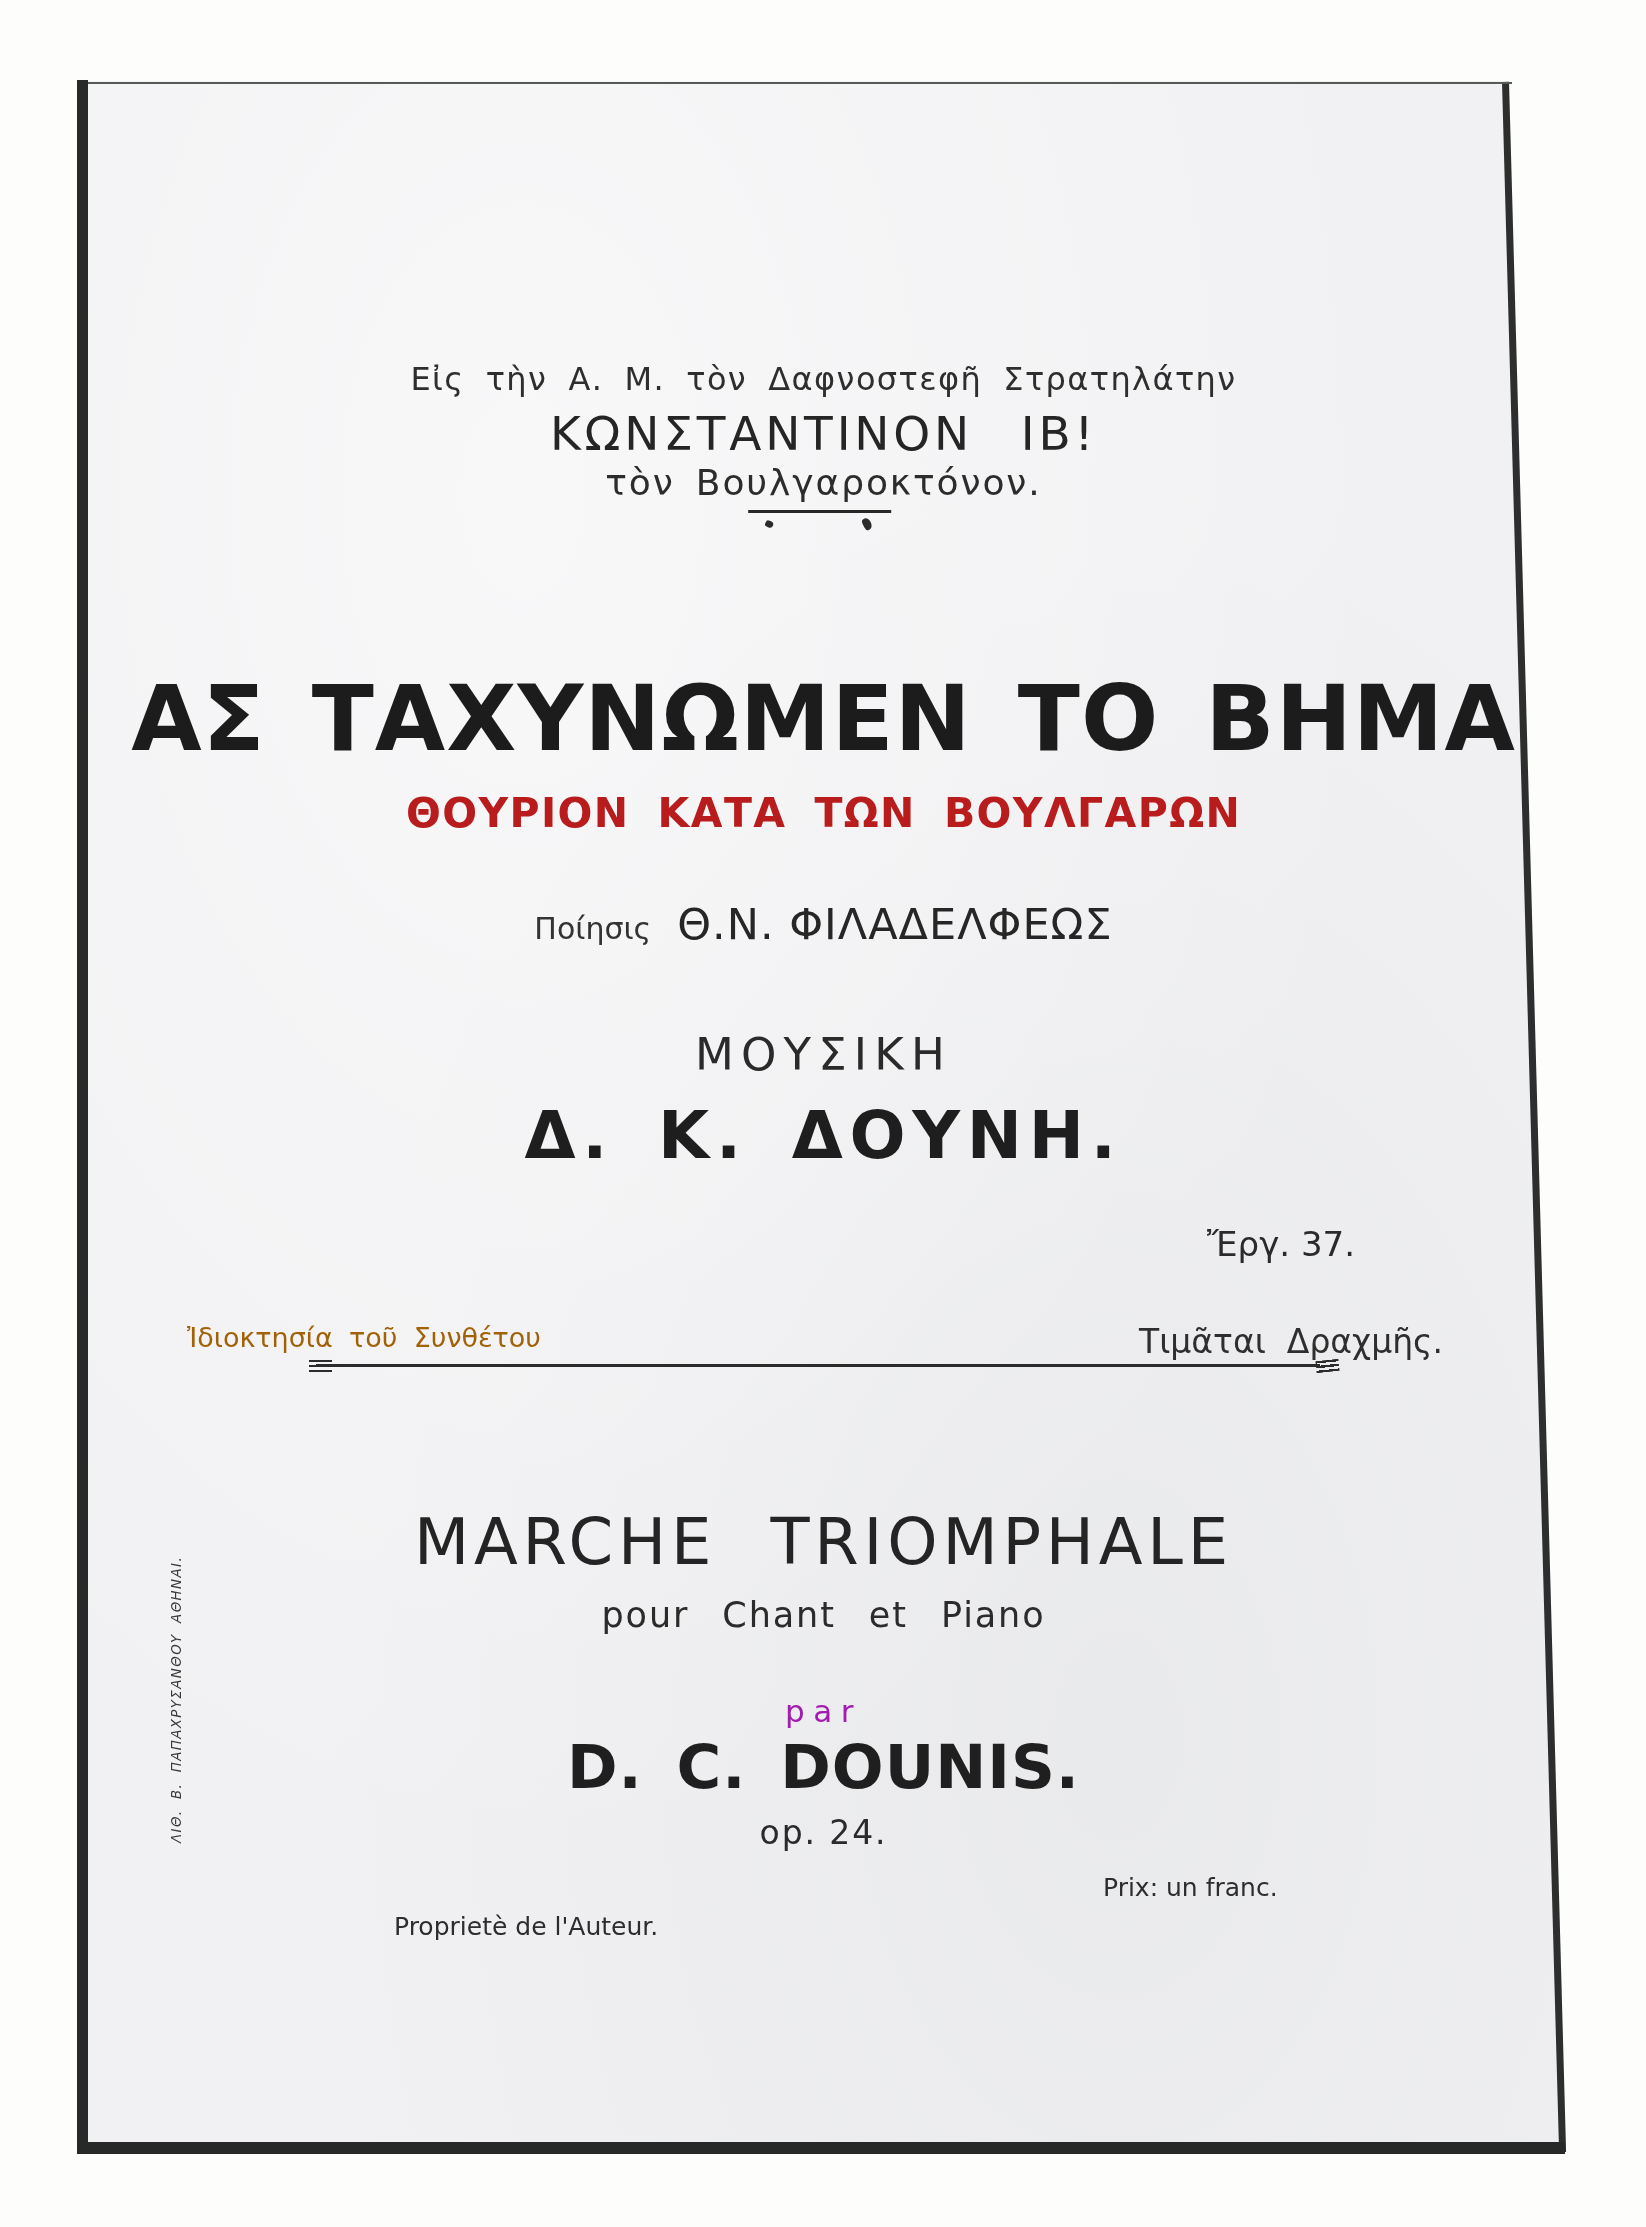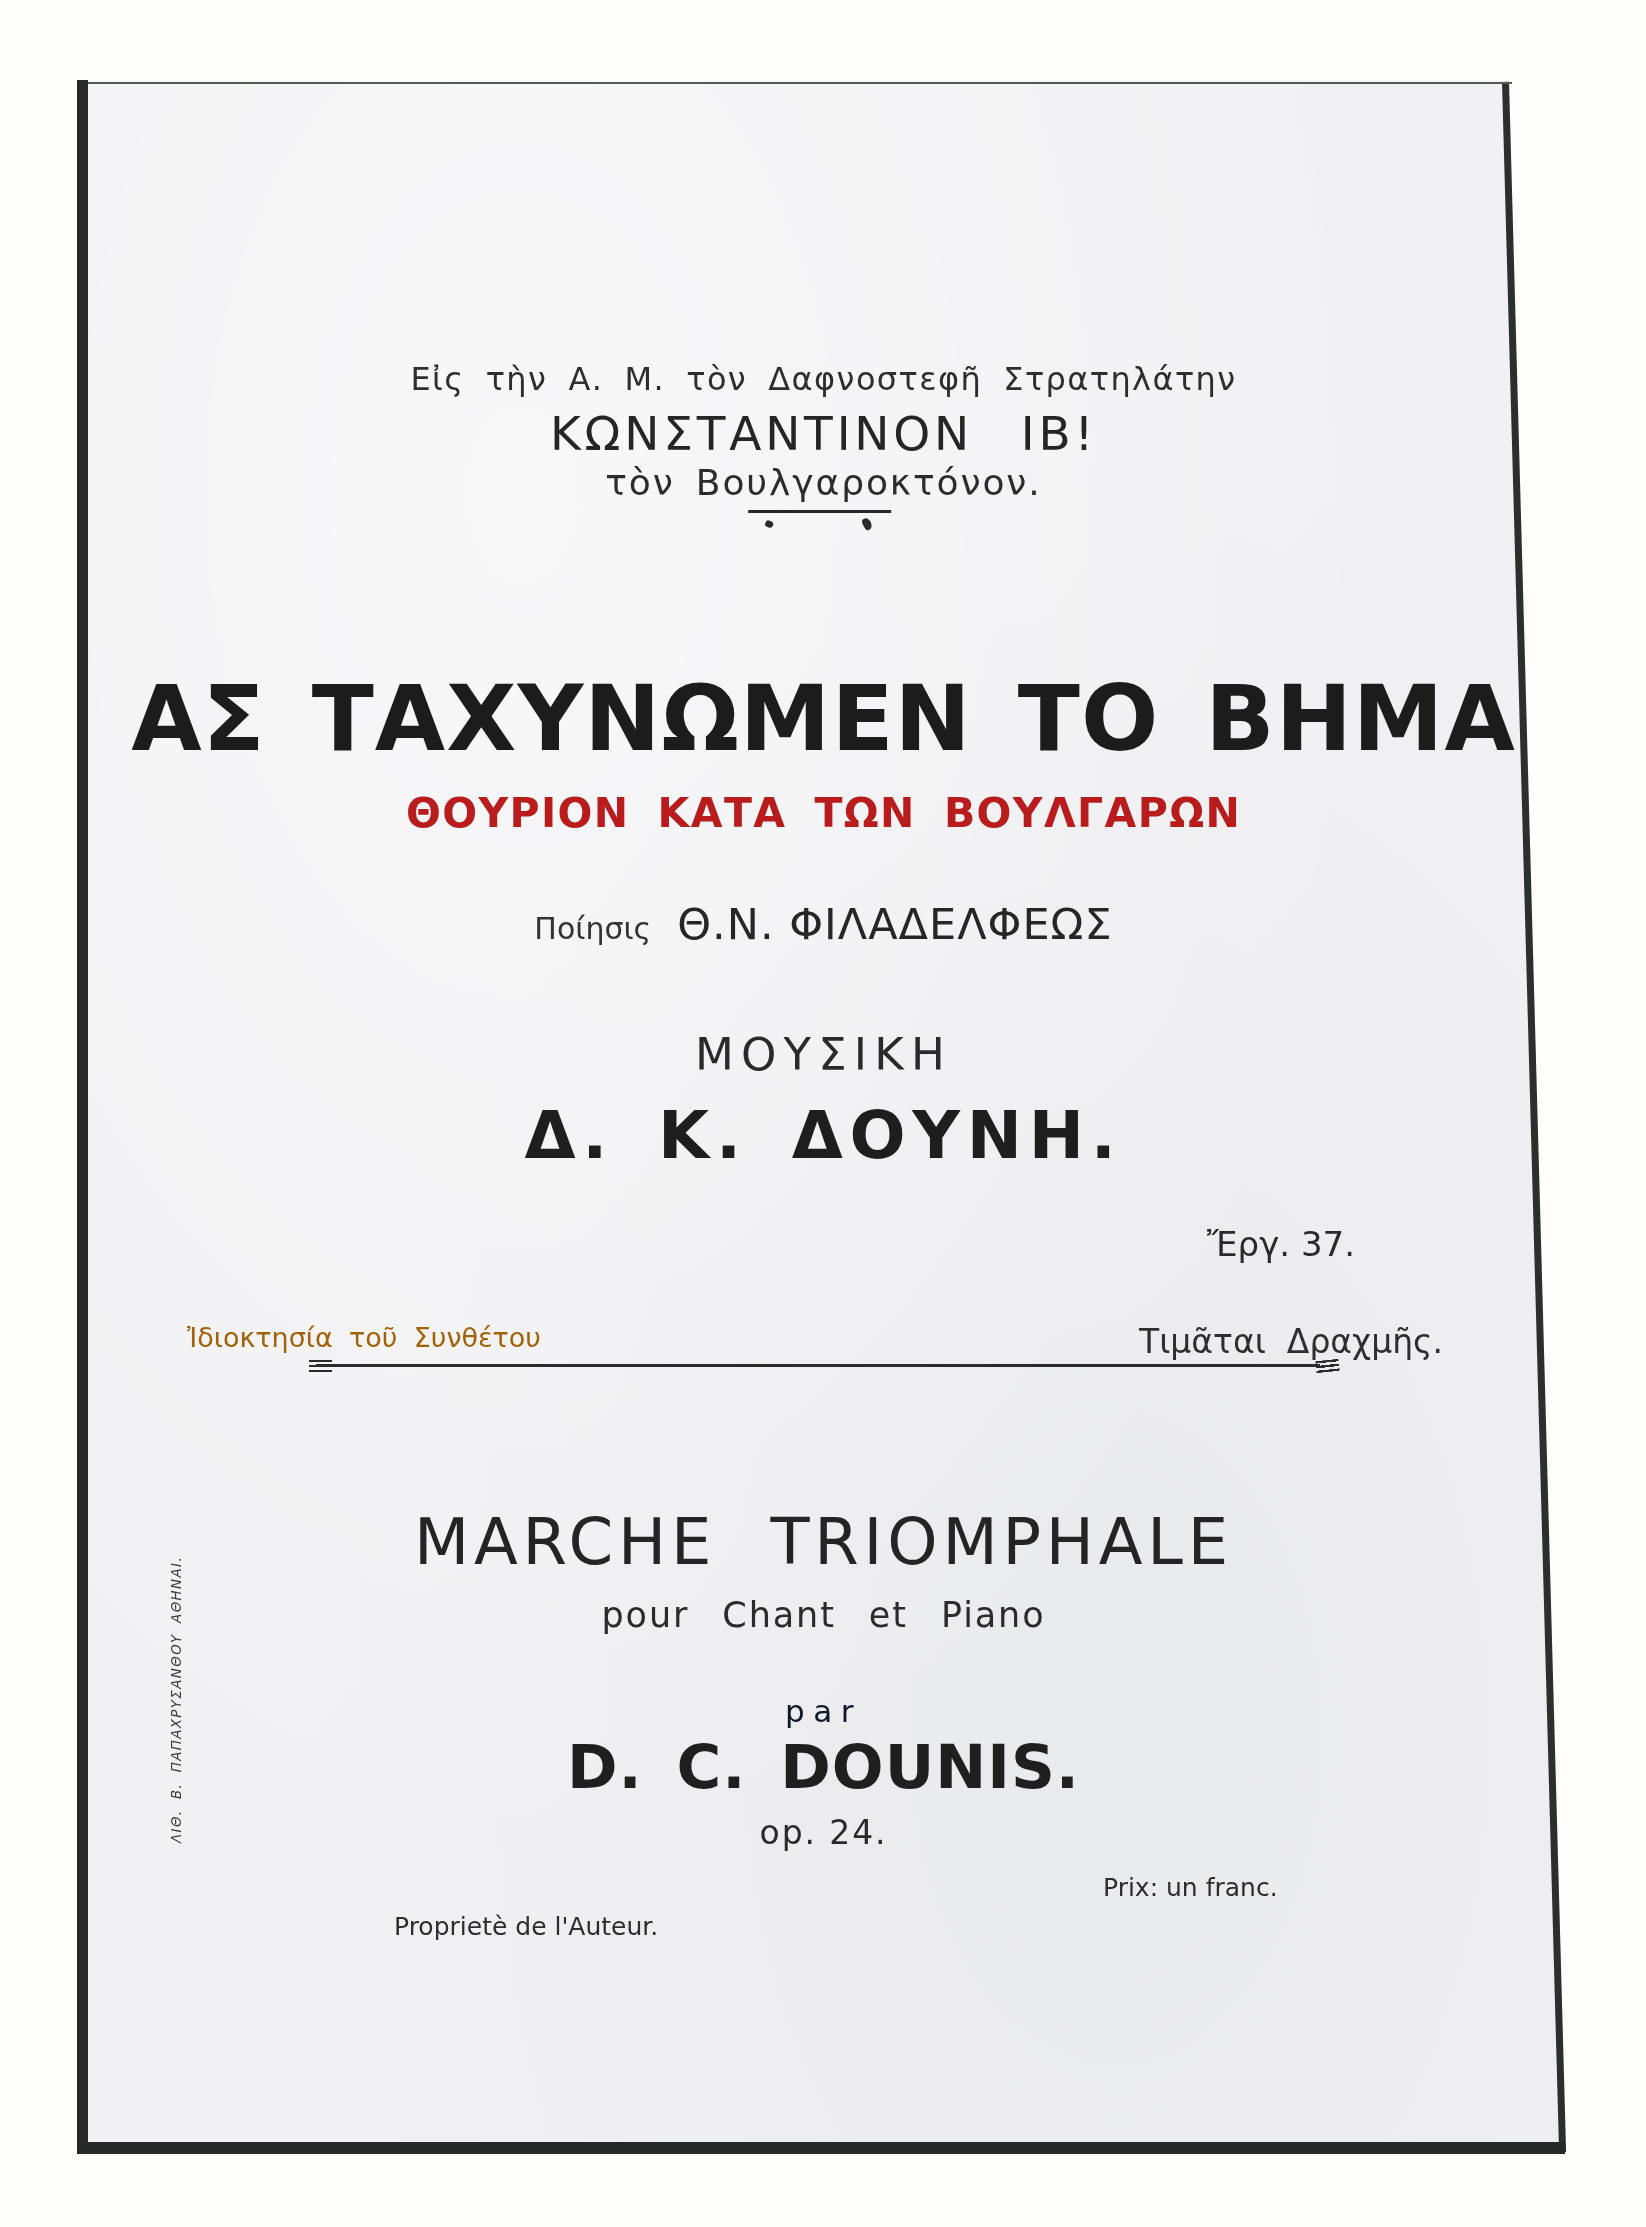--- a/index.html
+++ b/index.html
@@ -62,21 +62,21 @@
   .rule{position:absolute;top:1364px;left:316px;width:1004px;height:2.9px;background:#2b2b2b;}
   .rule::before,.rule::after{
     content:"";position:absolute;width:23px;height:12px;top:-4.3px;
     background:repeating-linear-gradient(#2b2b2b 0 2.4px, transparent 2.4px 4.8px);
   }
   .rule::before{left:-6.7px;}
   .rule::after{right:-19px;transform:rotate(-6deg);}
 
   .french-title{top:1505px;font-size:64px;letter-spacing:4.8px;word-spacing:29px;color:#242424;}
   .french-sub{top:1595px;font-size:35px;letter-spacing:1.9px;word-spacing:20px;color:#2b2b2b;}
-  .par{top:1693px;font-size:31px;letter-spacing:8.6px;color:#0f172a;}
+  .par{top:1693px;font-size:31px;letter-spacing:8.6px;color:#a21caf;}
   .composer-latin{top:1731px;font-size:61px;font-weight:bold;letter-spacing:1px;word-spacing:11.5px;color:#1f1f1f;}
   .opus-latin{top:1813px;font-size:33px;letter-spacing:1.9px;color:#2a2a2a;}
 
   .own-fr{position:absolute;top:1912px;left:394px;font-size:25px;color:#2d2d2d;white-space:nowrap;}
   .price-fr{position:absolute;top:1873px;left:1103px;font-size:25px;color:#2d2d2d;white-space:nowrap;}
 
   .litho{
     position:absolute;left:54px;top:1709px;width:249px;height:19px;
     transform:rotate(-90deg);transform-origin:center;
     font-size:13.4px;font-style:italic;letter-spacing:1.4px;word-spacing:4.8px;

